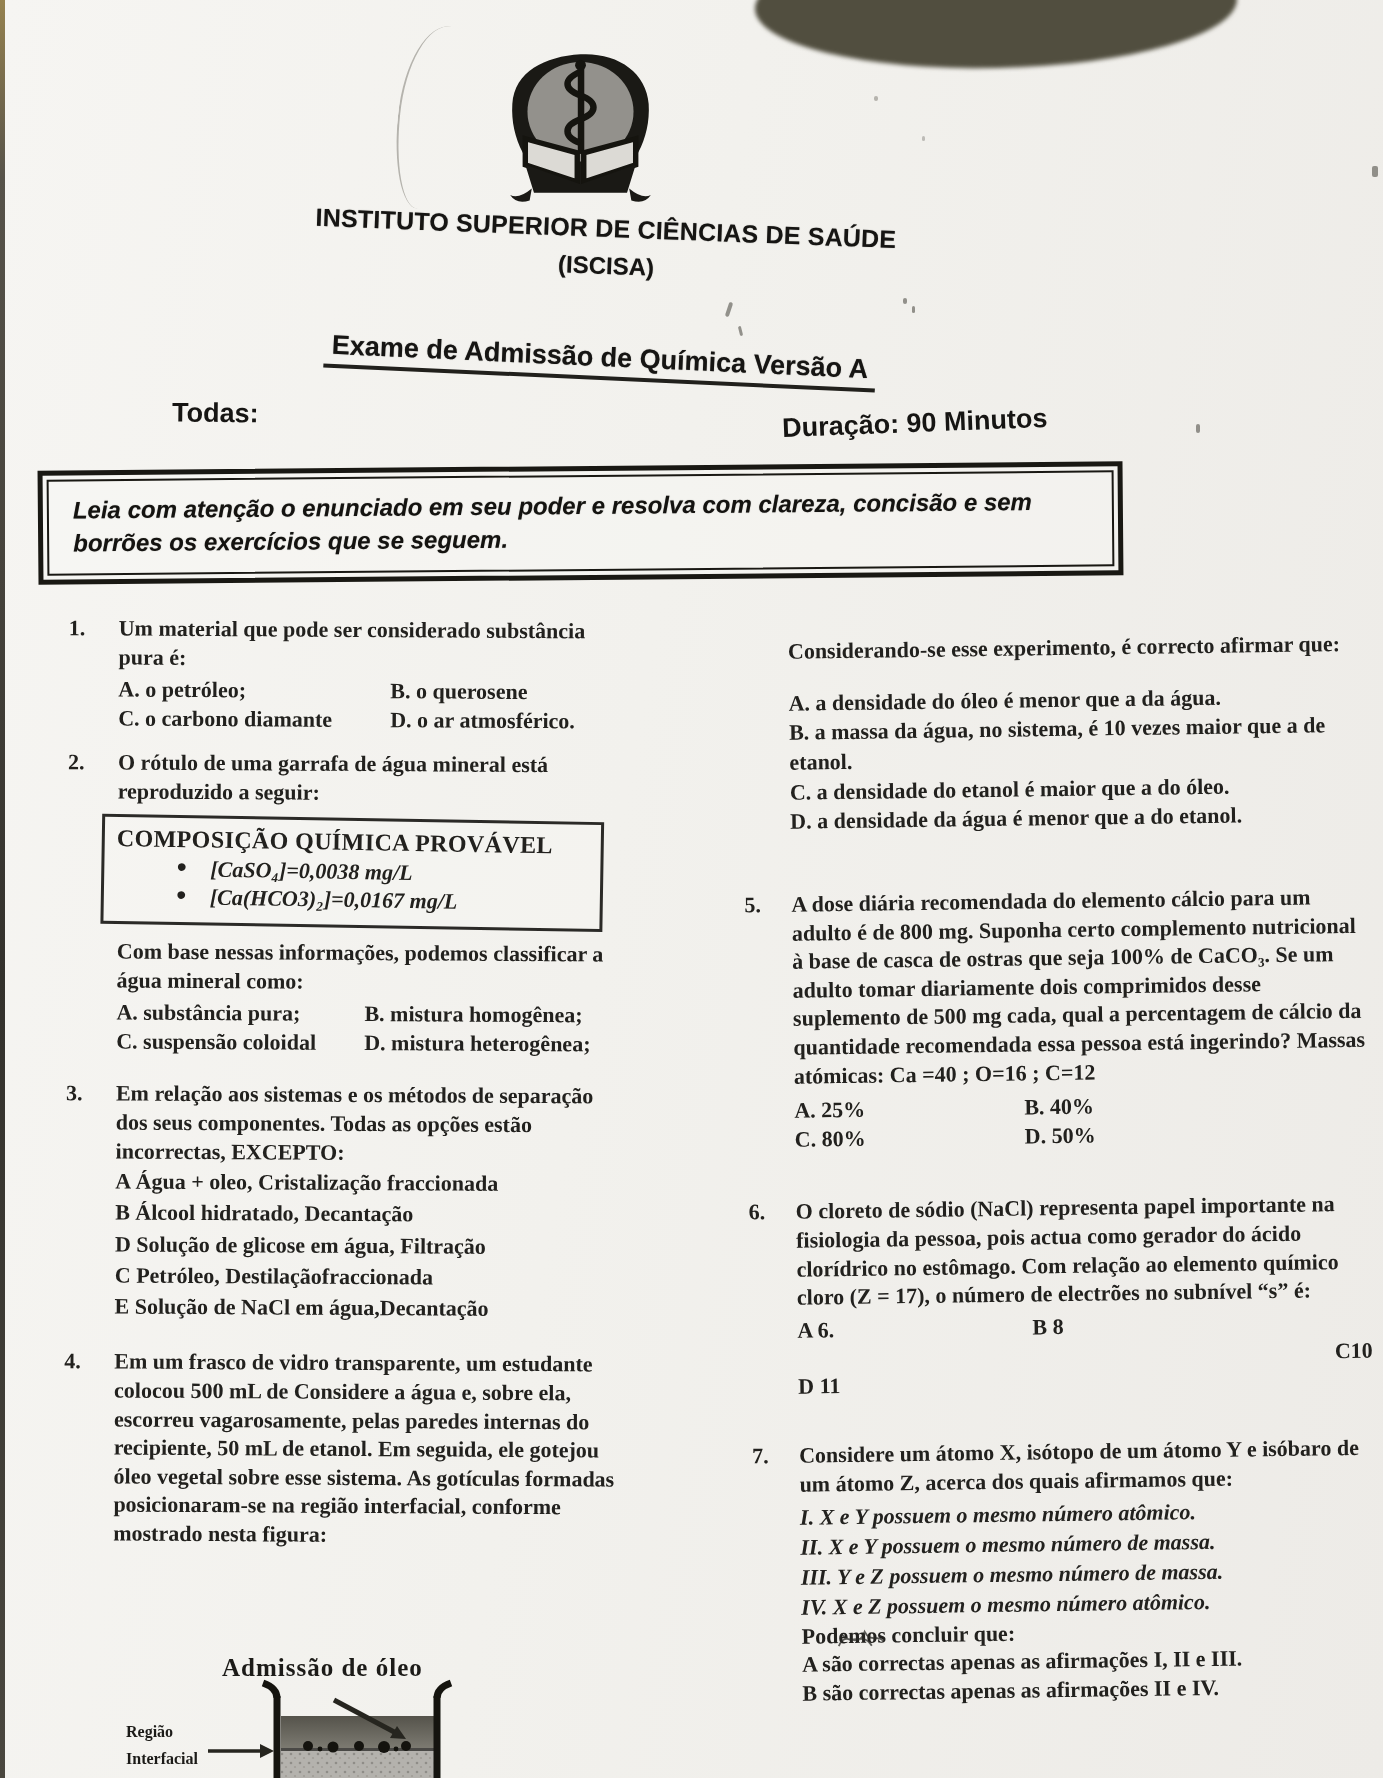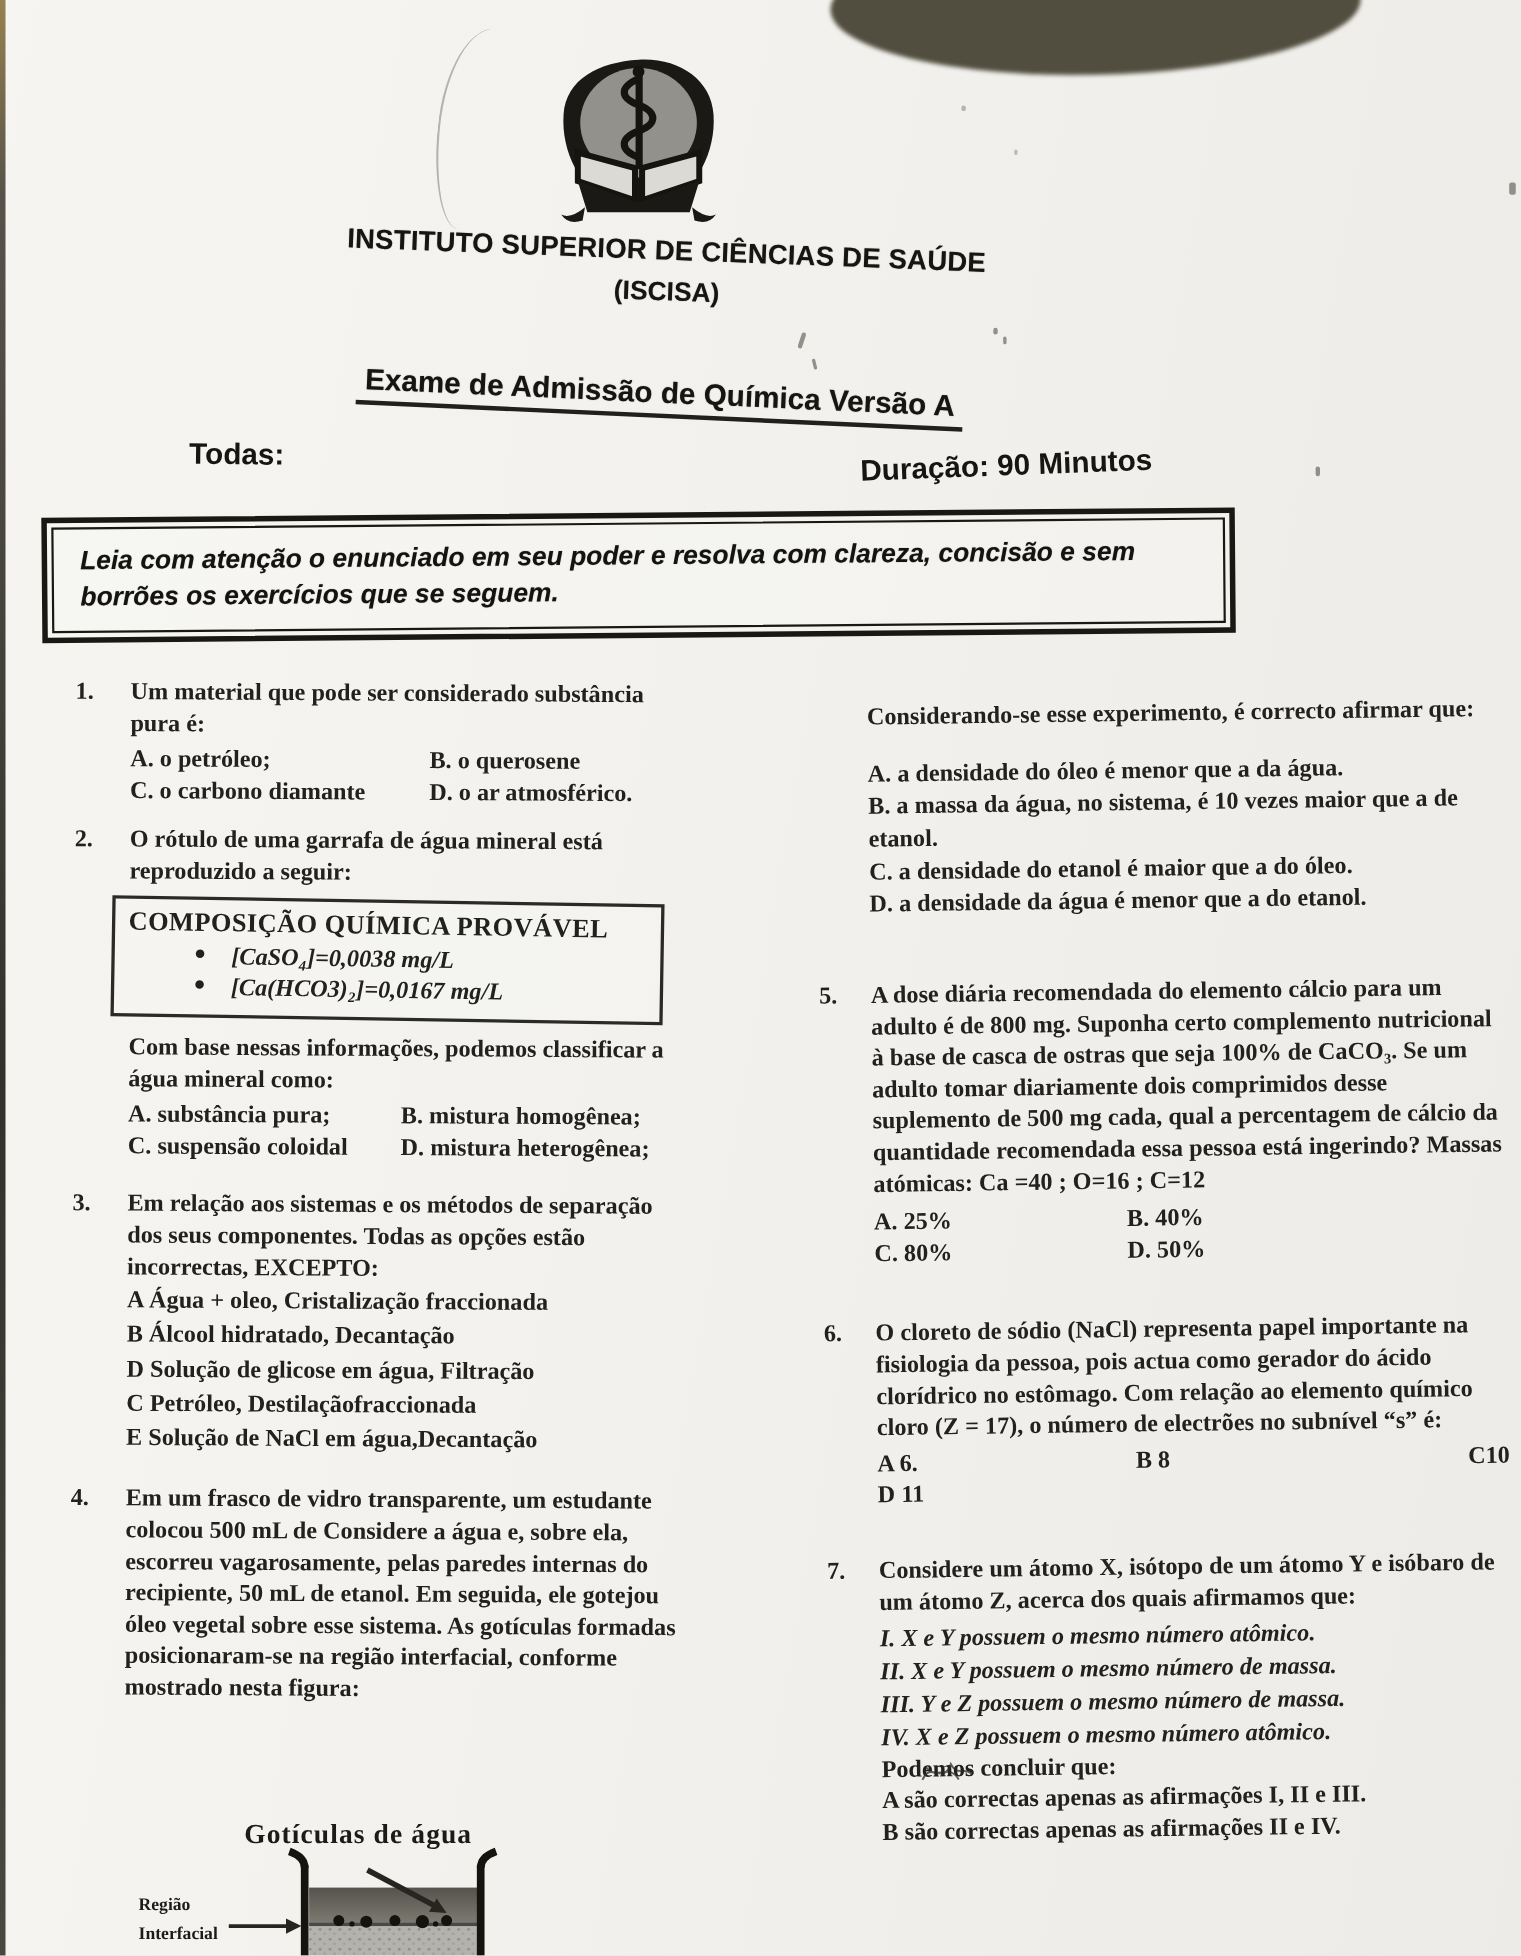--- a/index.html
+++ b/index.html
@@ -61,21 +61,21 @@
   .q3{margin-bottom:26px;}
   .q3 .opt-line{line-height:1.42;}
   .q4cont{margin:18px 0 54px 47px;}
   .q4cont .opt-line{line-height:1.35;}
   .q5{margin-bottom:44px;}
   .q5 .opts-grid{margin-top:6px;}
   .q6{margin-bottom:40px;}
   .q6-row{display:flex;margin-top:4px;}
   .q6-a{width:235px;}
   .q6-b{flex:1;}
-  .q6-c{text-align:center;}
+  .q6-c{text-align:center;margin-top:28px;}
   .q7-statements{margin-top:4px;position:relative;font-style:italic;font-weight:700;}
   .q7-statements .opt-line{line-height:1.36;}
   .q7-concl{margin-top:26px;}
   .scribble{position:absolute;left:34px;top:124px;}
   
   .figure{position:absolute;left:100px;top:1652px;width:480px;height:126px;}
   .fig-top-label{position:absolute;left:122px;top:2px;font-size:25px;font-weight:700;letter-spacing:1px;color:#1c1b18;}
   .fig-side-label{position:absolute;left:26px;top:66px;font-size:16px;font-weight:700;line-height:27px;color:#1c1b18;}
   .fig-svg{position:absolute;left:0;top:0;}
 </style>
@@ -178,21 +178,21 @@
     <div class="q q4">
       <div class="qnum">4.</div>
       <div class="qbody">
         <p>Em um frasco de vidro transparente, um estudante colocou 500 mL de Considere a água e, sobre ela, escorreu vagarosamente, pelas paredes internas do recipiente, 50 mL de etanol. Em seguida, ele gotejou óleo vegetal sobre esse sistema. As gotículas formadas posicionaram-se na região interfacial, conforme mostrado nesta figura:</p>
       </div>
     </div>
 
   </div>
 
   <div class="figure">
-    <div class="fig-top-label">Gotículas de água</div>
+    <div class="fig-top-label">Admissão de óleo</div>
     <div class="fig-side-label">
       <span style="display:block;">Região</span>
       <span style="display:block;font-family:Liberation Serif, serif;">Interfacial</span>
     </div>
     <svg class="fig-svg" width="480" height="126" viewBox="0 0 480 126">
       <defs>
         <linearGradient id="oilGrad" x1="0" y1="0" x2="0" y2="1">
           <stop offset="0" stop-color="#55534b"></stop>
           <stop offset="1" stop-color="#7d7b72"></stop>
         </linearGradient>

